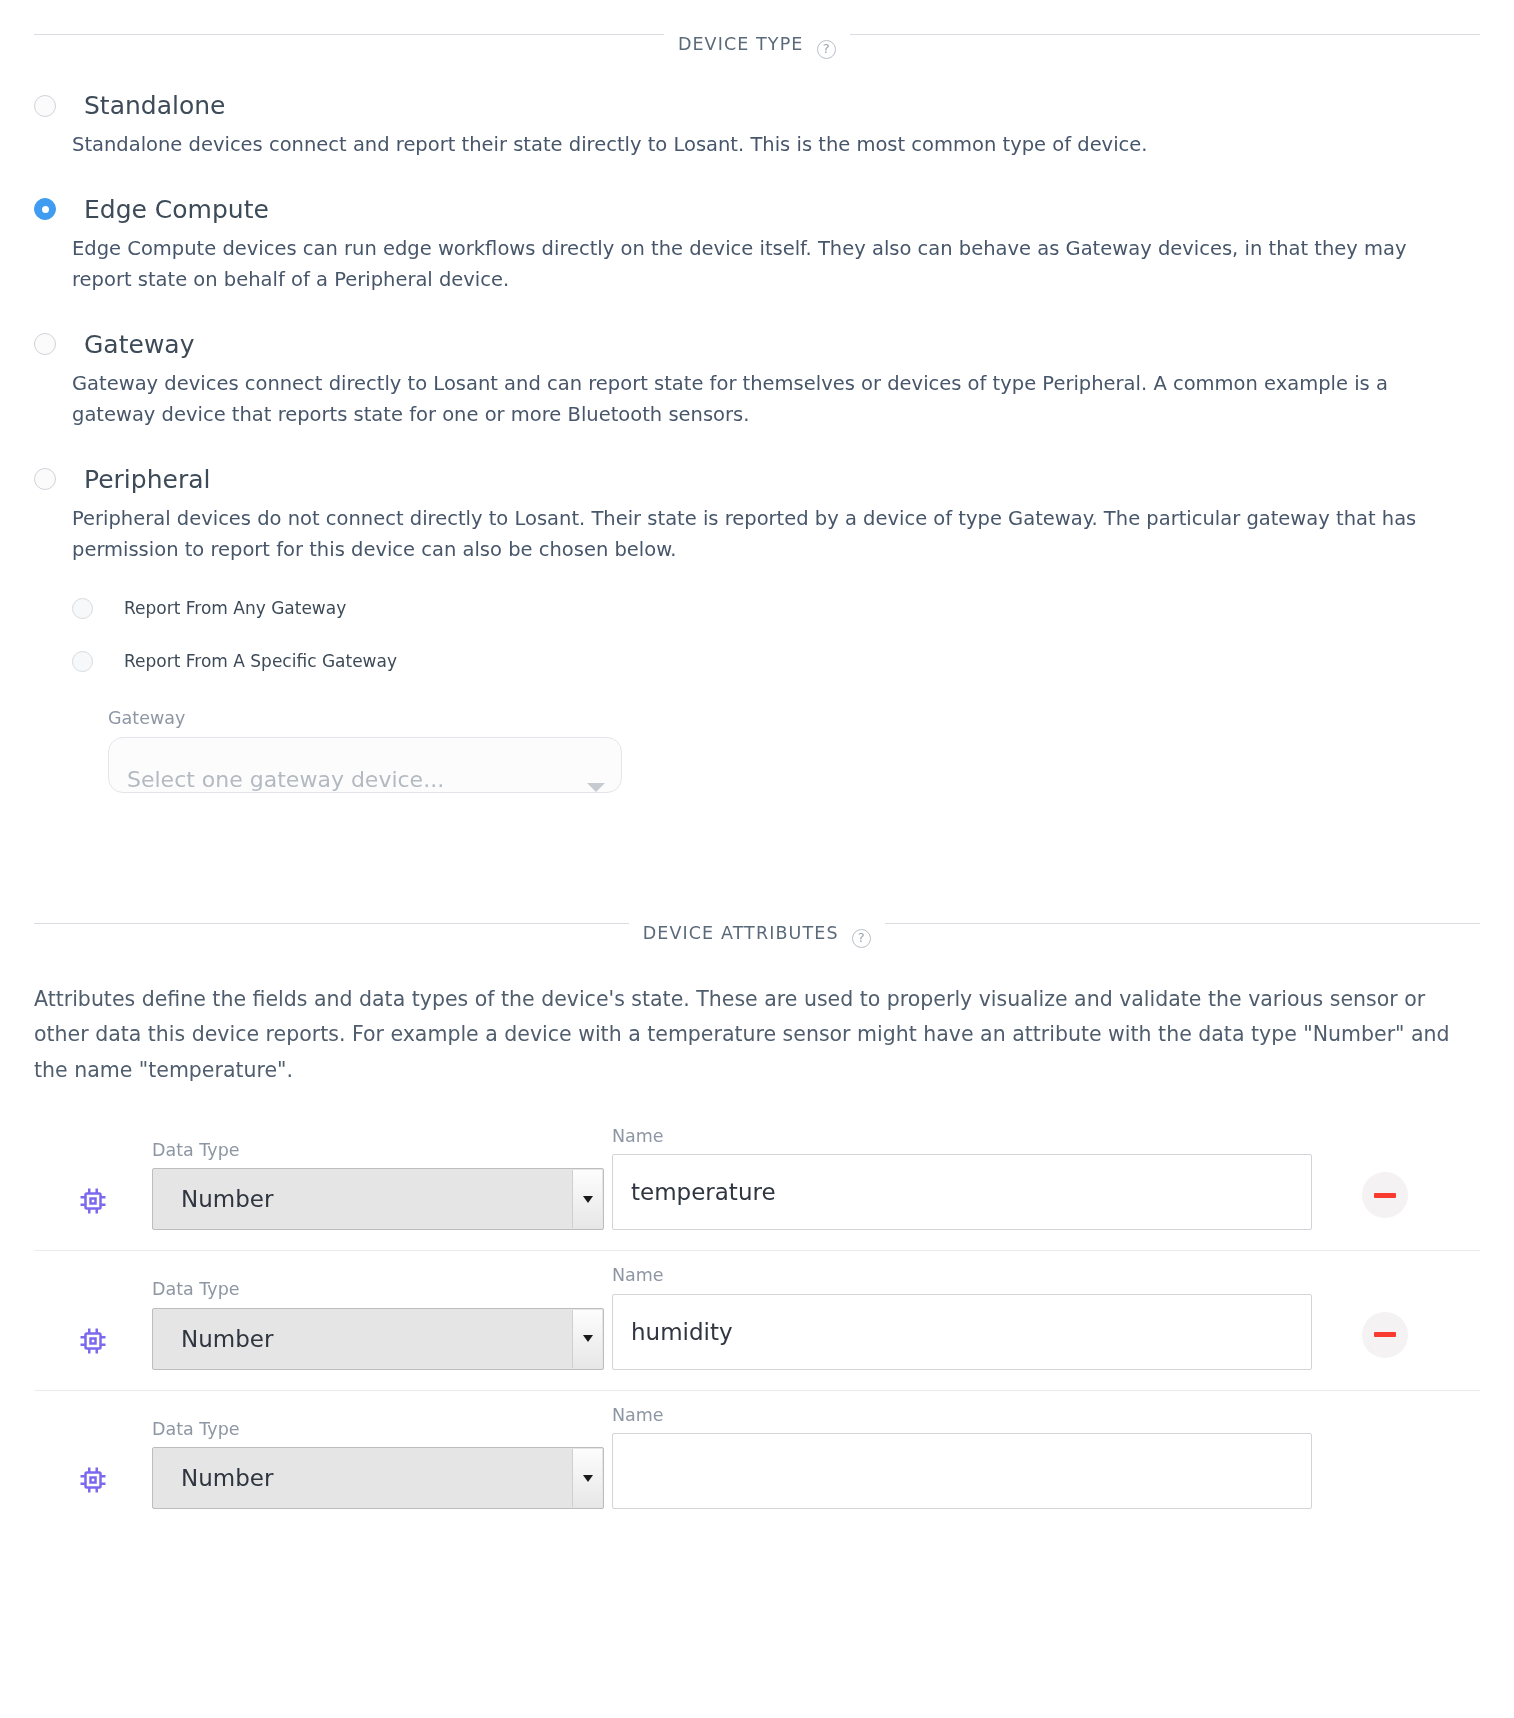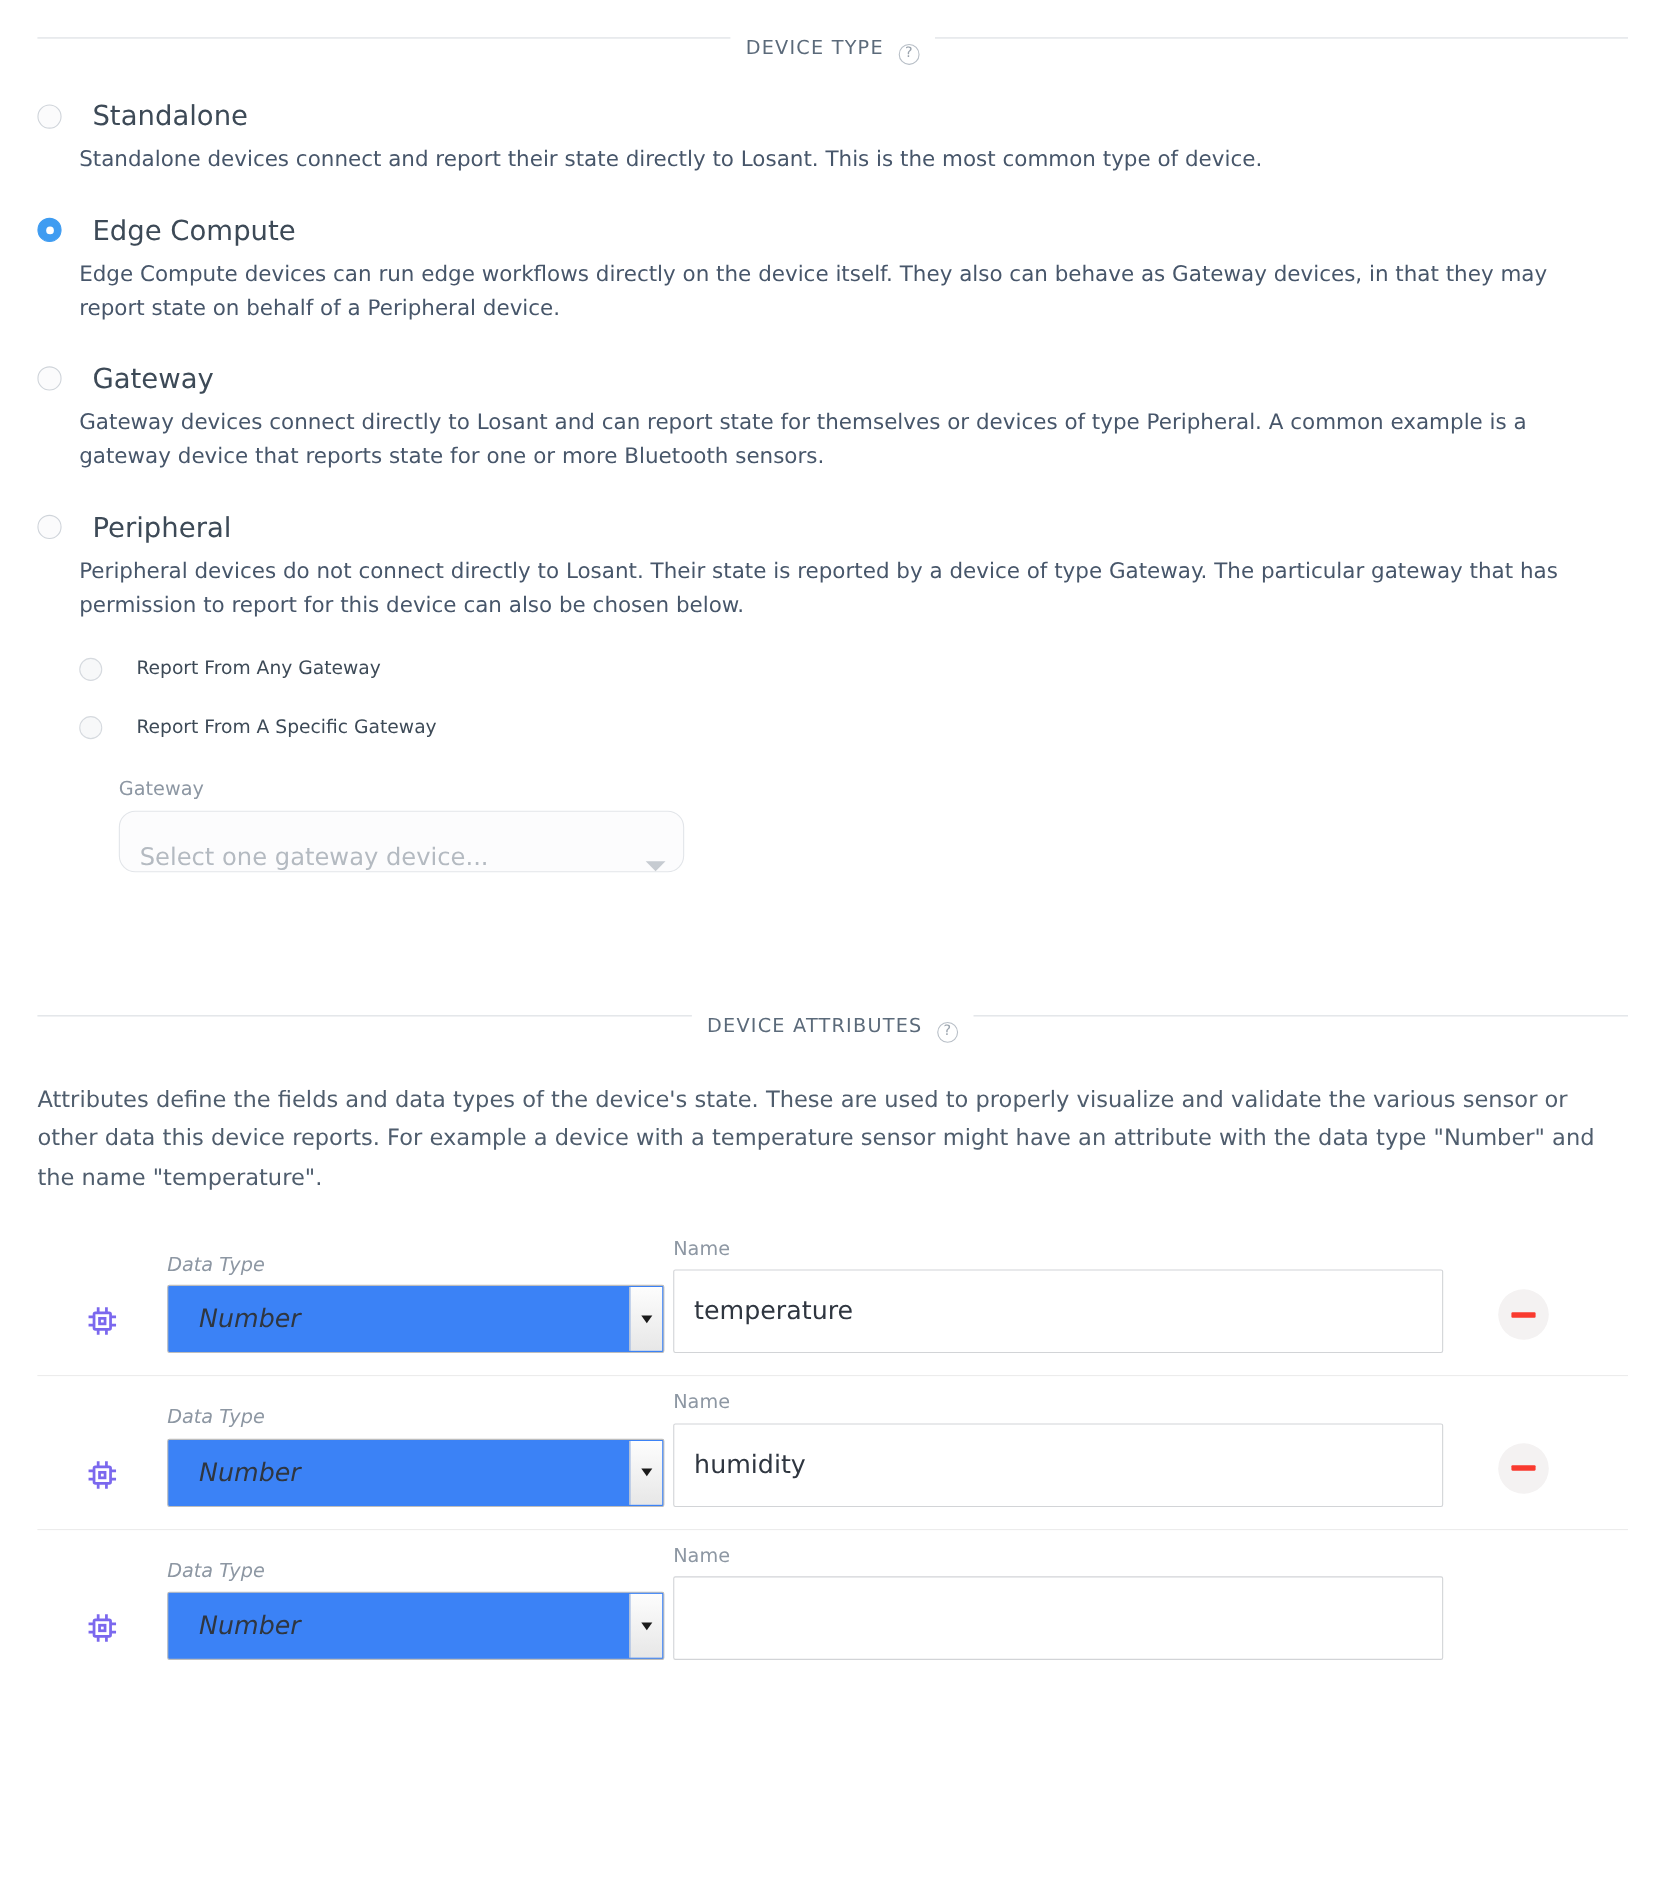--- a/index.html
+++ b/index.html
@@ -173,27 +173,27 @@
   .chip-icon { display: block; }
 
   .cell { display: flex; flex-direction: column; }
   .cell-label {
     font-size: 17.5px;
     color: #8d97a3;
     margin-bottom: 9px;
     line-height: 1;
   }
 
-  .type-cell { flex: 0 0 460px; font-style: italic; }
+  .type-cell { flex: 0 0 460px; }
   .native-select {
     width: 452px;
     height: 62px;
     border: 1px solid #bdbdbd;
     border-radius: 2px;
-    background: #3b82f6;
+    background: #e5e5e5;
     display: flex;
     align-items: center;
     position: relative;
     padding-left: 28px;
     font-size: 23px;
     color: #2f3640;
   }
   .native-select .sel-btn {
     position: absolute;
     top: 1px; right: 1px; bottom: 1px;

